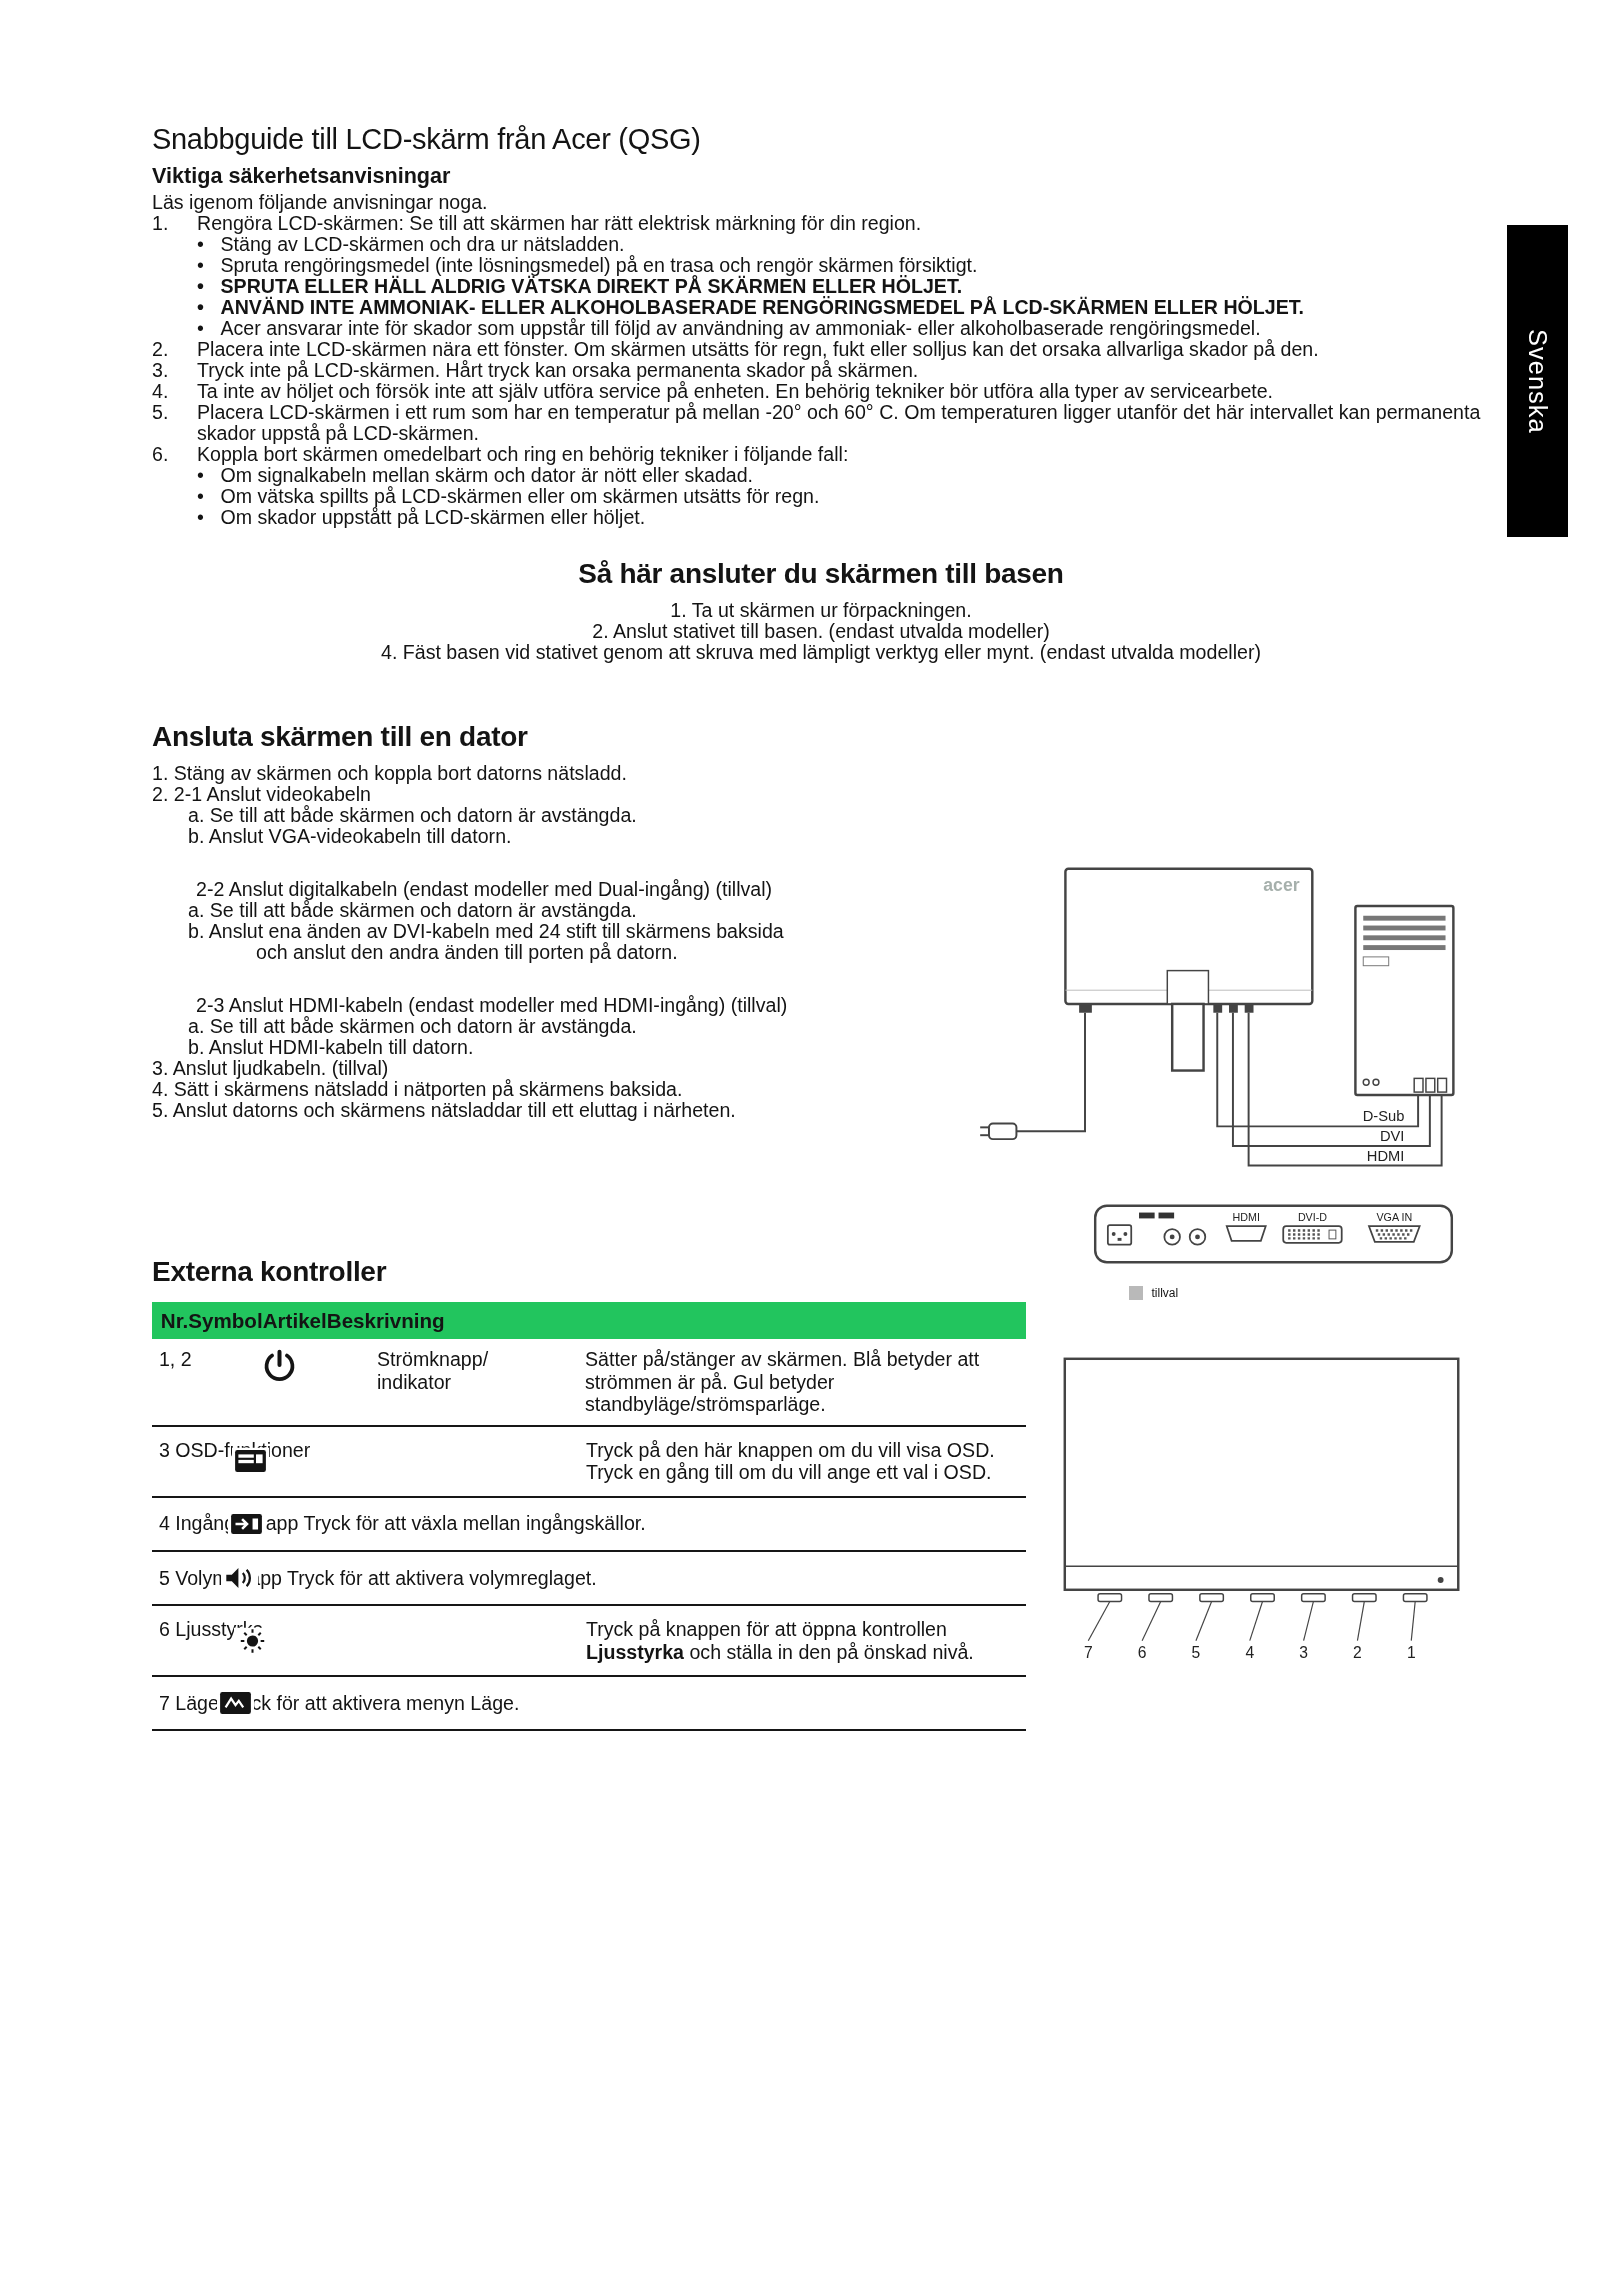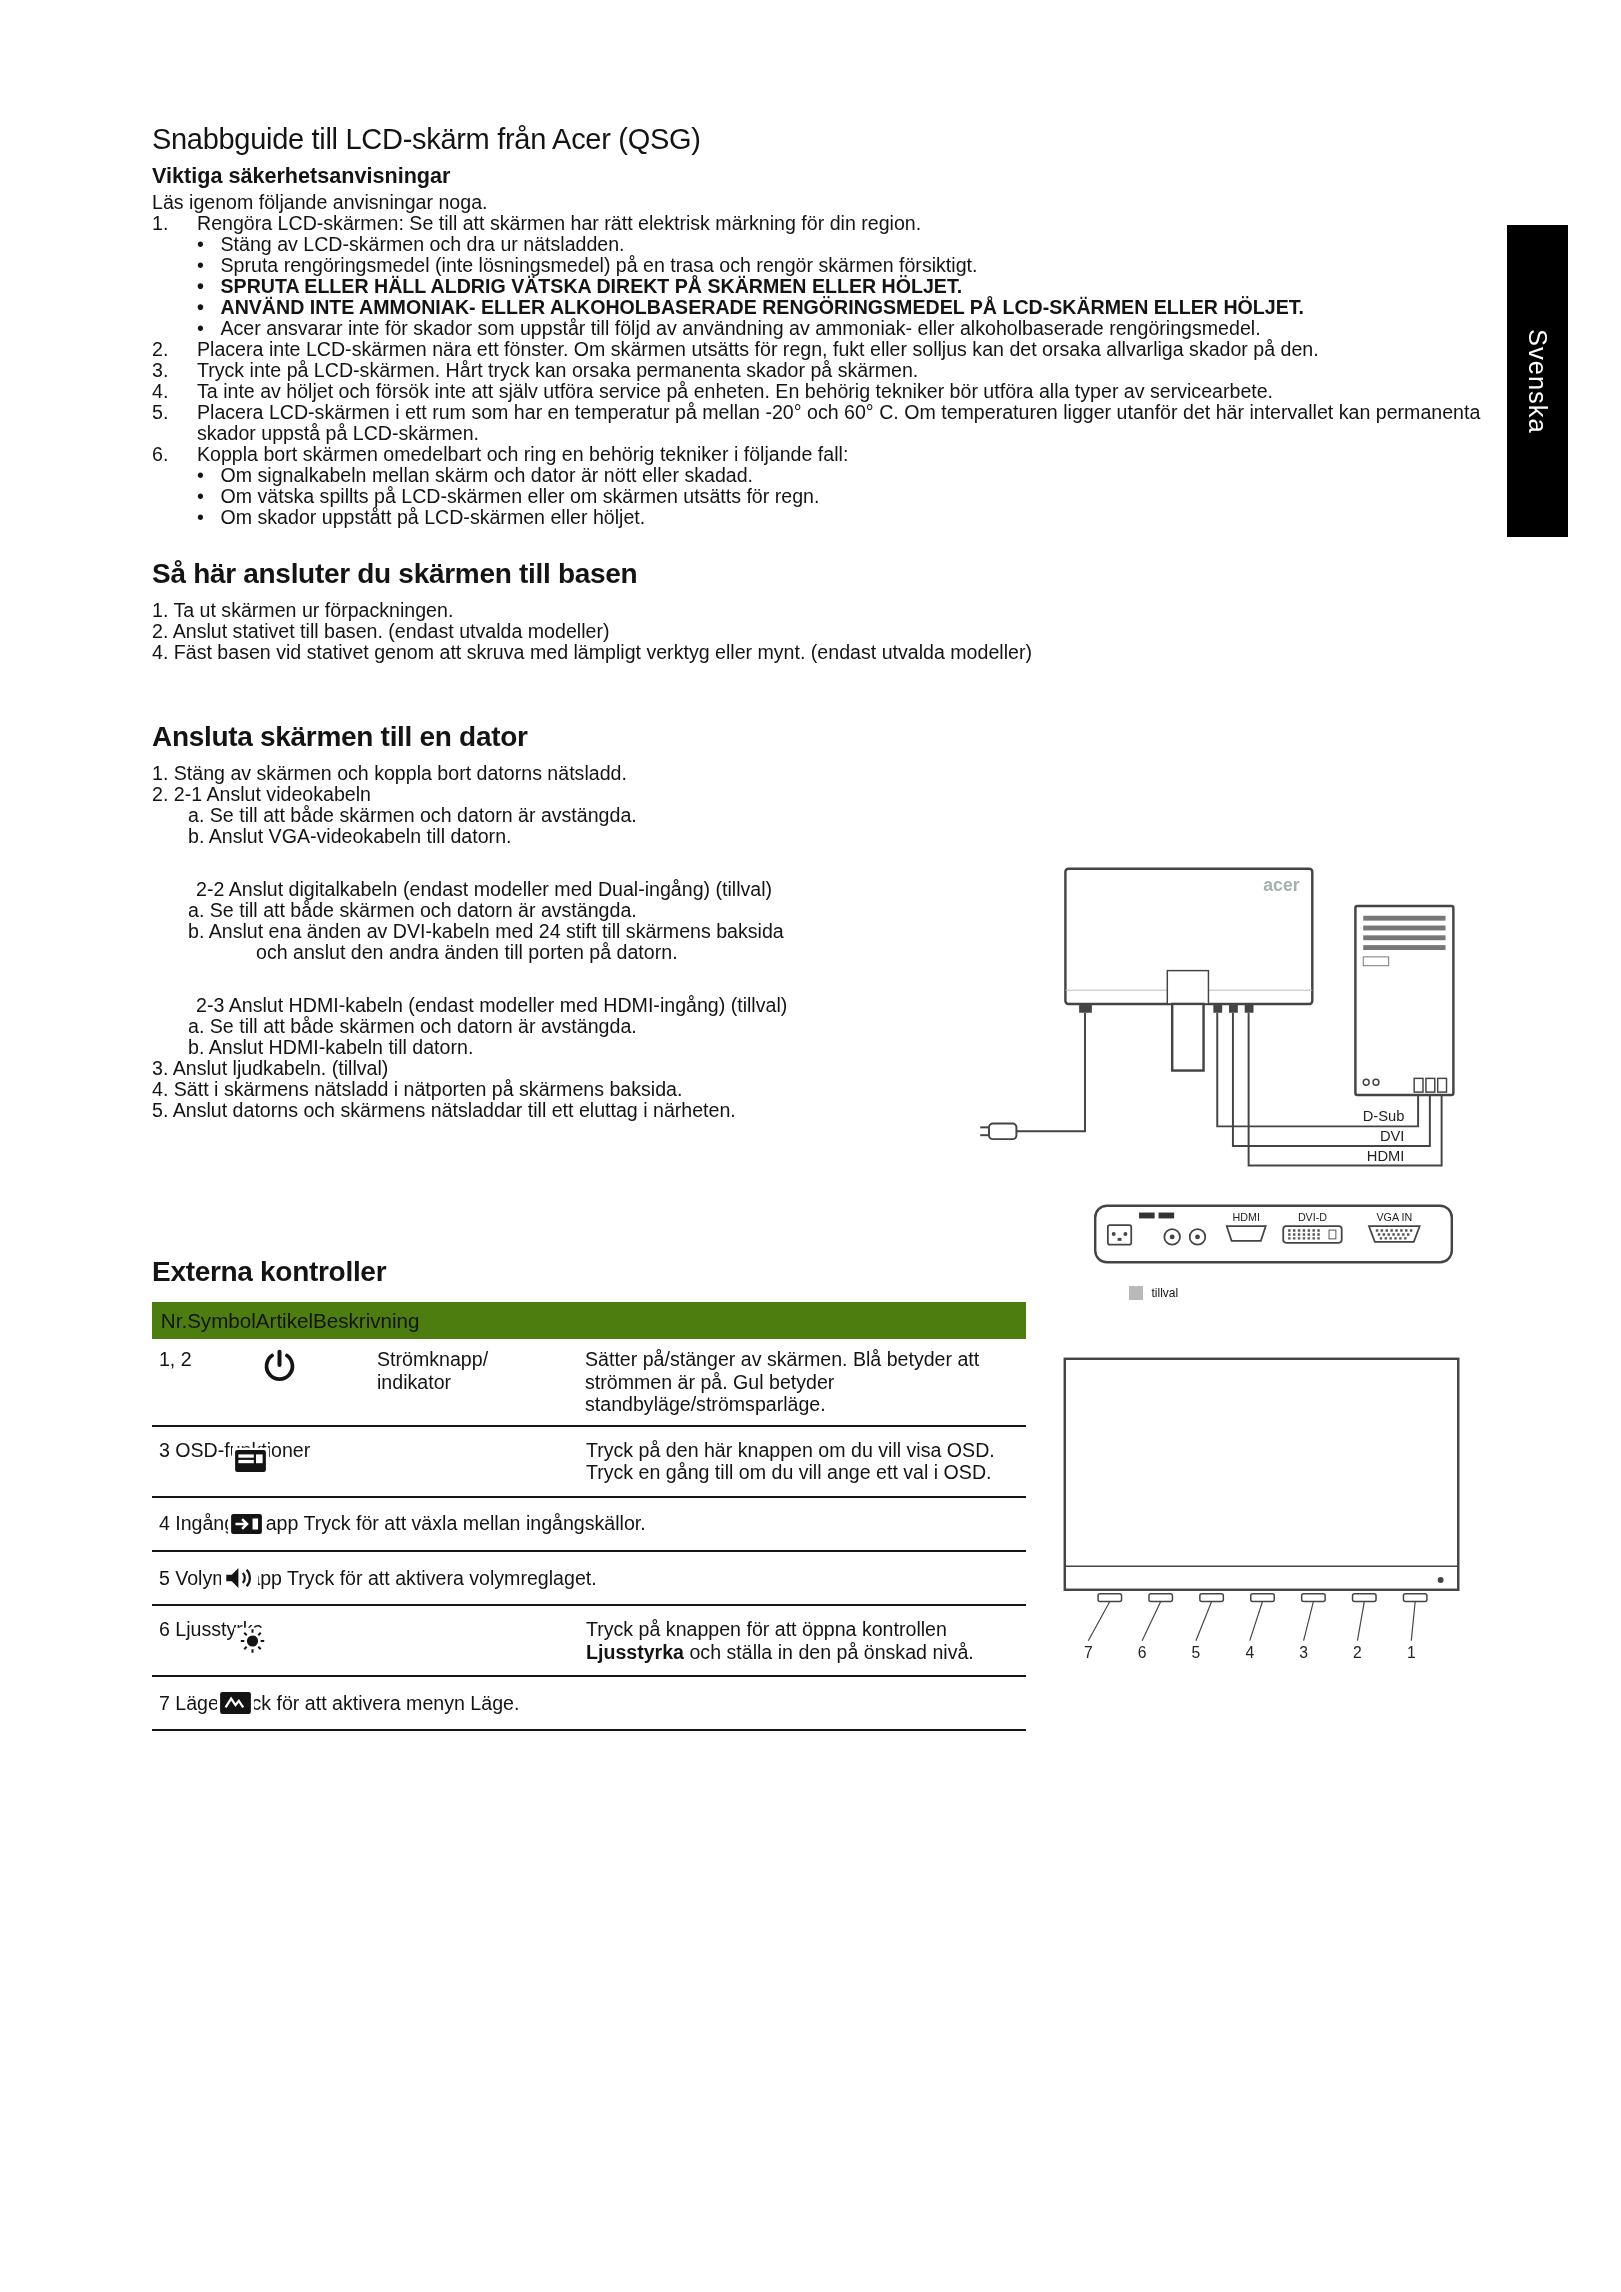--- a/index.html
+++ b/index.html
@@ -6,21 +6,21 @@
   html,body { background:#ffffff; }
   body {
     position:relative;
     width:1621px; height:2293px;
     font-family:"Liberation Sans", sans-serif;
     color:#141414;
     font-size:19.6px;
   }
   .block { position:absolute; left:152px; }
   #b-safety   { top:123px;  width:1338px; }
-  #b-base     { top:557px;  width:1338px; }
+  #b-base     { top:557px;  width:1338px;text-align:center; }
   #b-connect  { top:720px;  width:882px;  }
   #b-controls { top:1255px; width:874px;  }
 
   .title { font-size:29px; line-height:33px; font-weight:400; letter-spacing:-0.3px; margin-bottom:6.9px; }
   .sub-h { font-size:21.6px; line-height:25.5px; font-weight:700; margin-bottom:3.9px; }
   .sec-h { font-size:28px; line-height:33px; font-weight:700; letter-spacing:-0.3px; margin-bottom:9.8px; }
 
   .line   { line-height:21px; }
   .s-item { display:flex; line-height:21px; }
   .s-num  { flex:0 0 45px; }
@@ -29,21 +29,21 @@
   .b-m    { flex:0 0 23.5px; }
   .b-text { flex:1; }
   .bold   { font-weight:700; }
 
   .ind1 { margin-left:44px;margin-top:32px; }
   .ind2 { margin-left:36px; }
   .ind3 { margin-left:104px; }
 
   
   .ctable { margin-top:13.7px; width:874px; }
-  .thead  { background:#4d7c0f; font-weight:400; font-size:20.6px; padding:6.9px 8.8px; }
+  .thead  { background:#22c55e; font-weight:700; font-size:20.6px; padding:6.9px 8.8px; }
   .trow   { position:relative; border-bottom:2px solid #161616; }
   .r1 { display:grid; grid-template-columns:95px 130px 208px 1fr; padding:9px 0; align-items:start; }
   .rm { display:grid; grid-template-columns:434px 1fr; padding:11.8px 0; }
   .rl { padding:14.7px 0; }
   .c-nr, .c-left, .c-full { padding-left:6.9px; }
   .pre  { white-space:pre-line; line-height:22.5px; }
   .desc { line-height:22.5px; padding-right:13.7px; }
   .row-icon { position:absolute; top:50%; transform:translateY(-50%); background:#fff; line-height:0; padding:0 2px; }
   .row-icon svg { width:33px; height:26.5px; }
   .icon-osd    { left:80px; }

